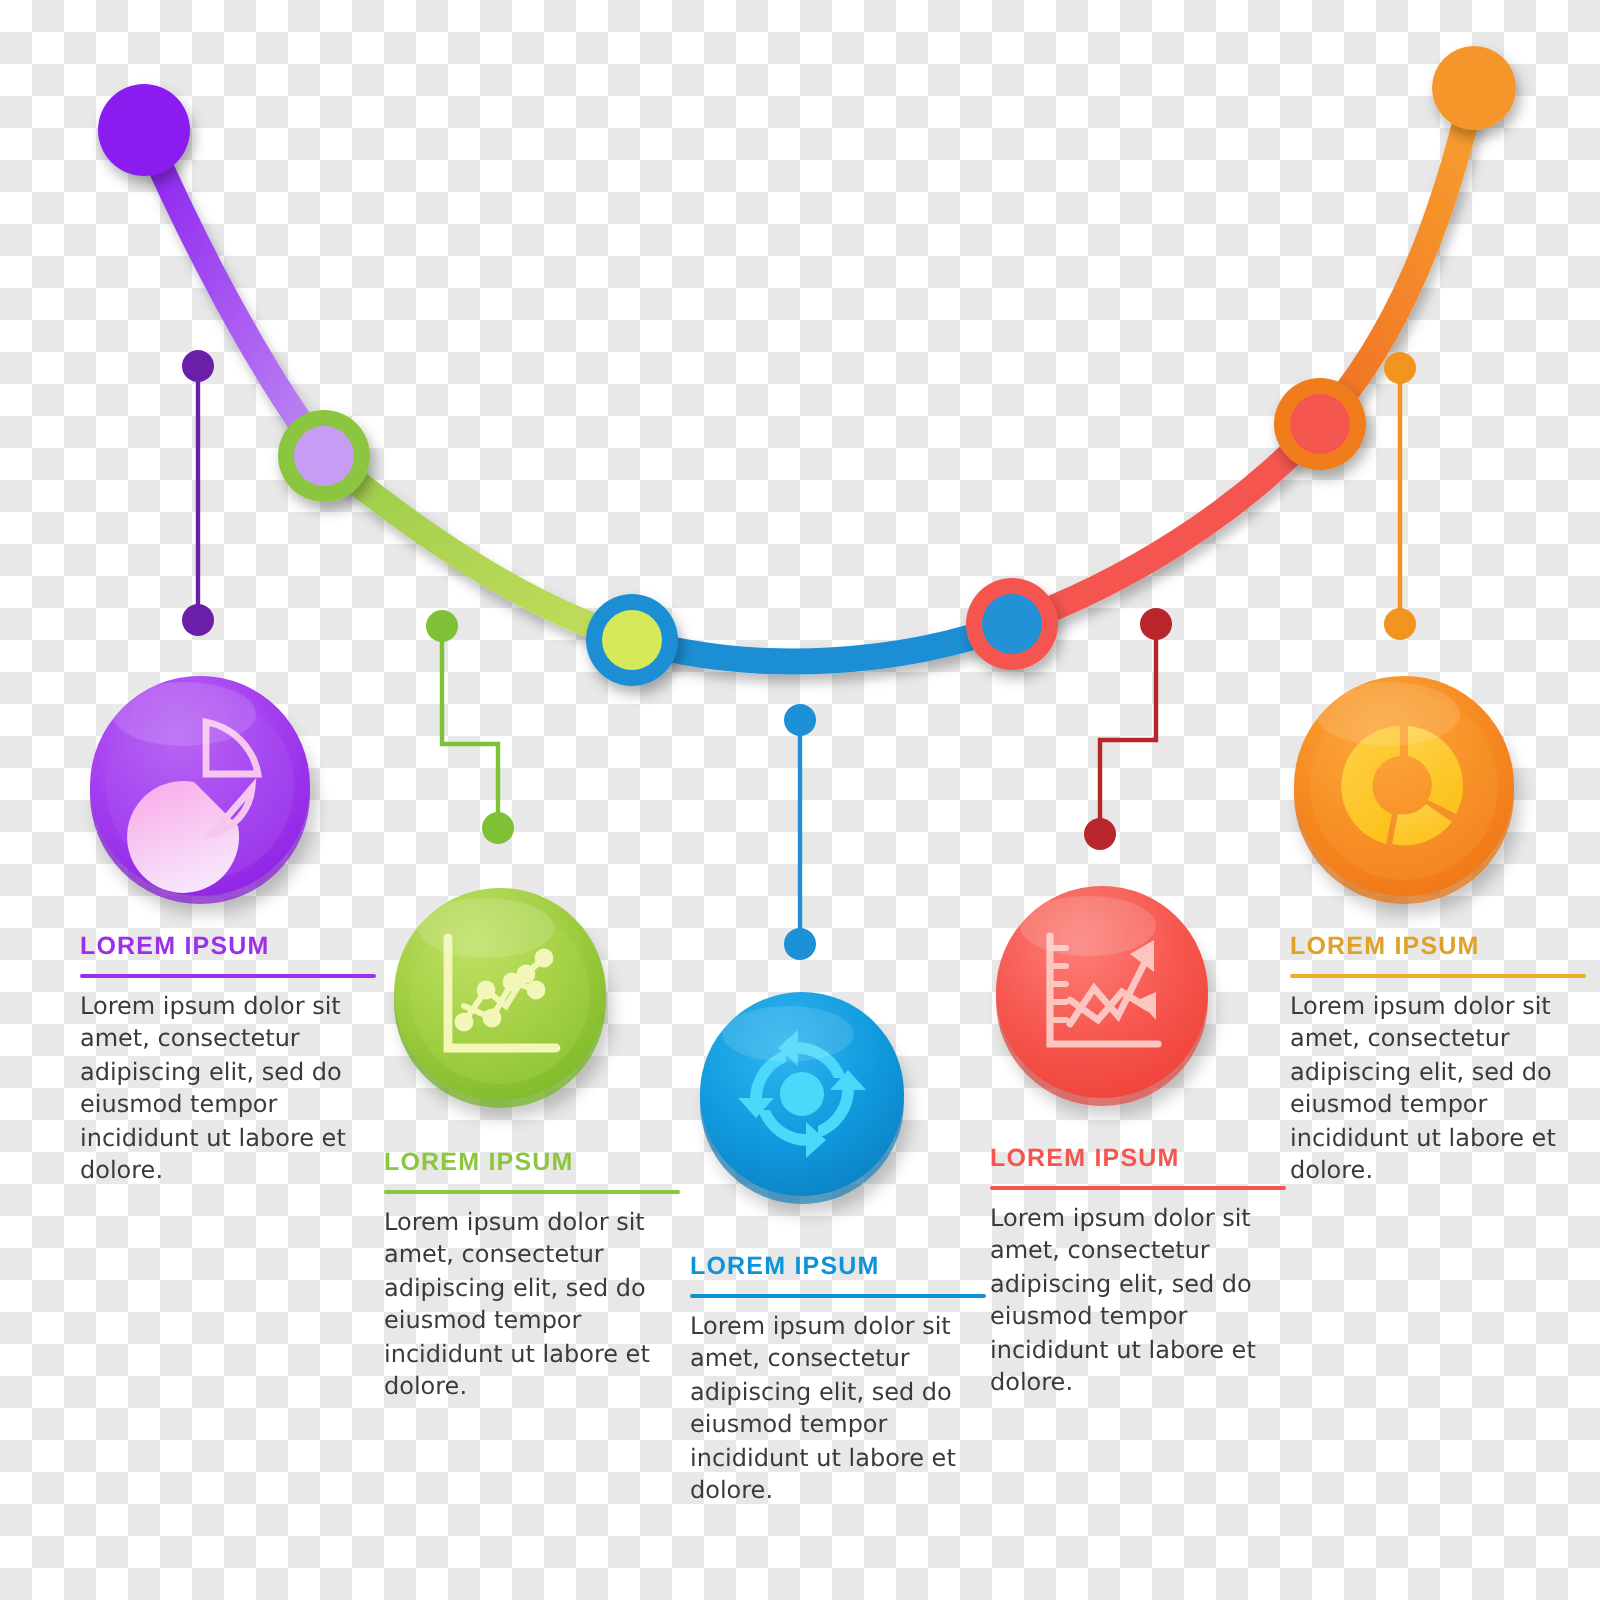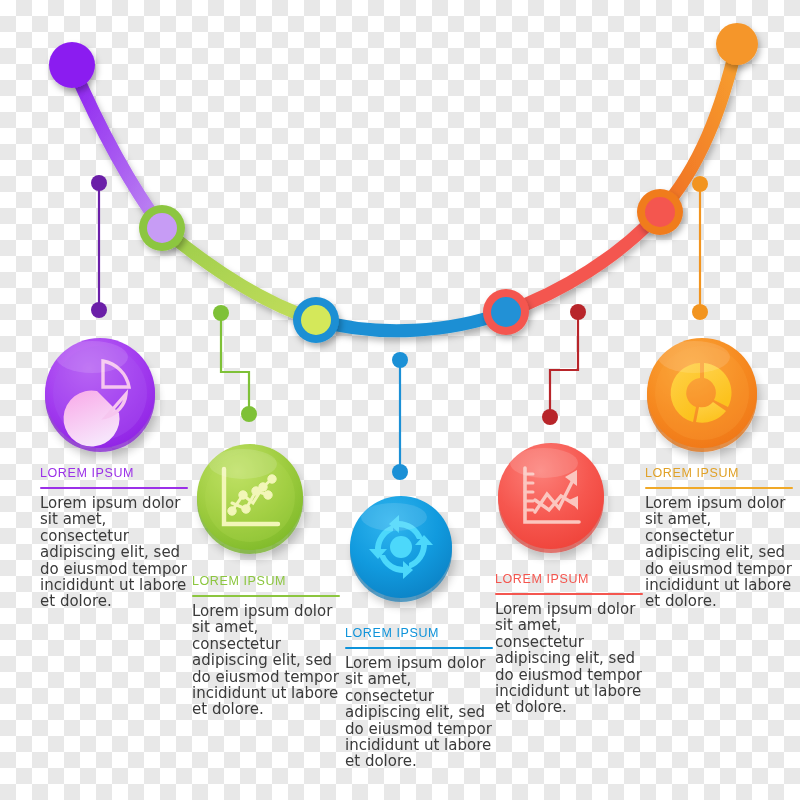--- a/index.html
+++ b/index.html
@@ -10,26 +10,26 @@
     background-image:
       linear-gradient(45deg,#e8e8e8 25%,transparent 25%,transparent 75%,#e8e8e8 75%),
       linear-gradient(45deg,#e8e8e8 25%,transparent 25%,transparent 75%,#e8e8e8 75%);
     background-size:32px 32px;
     background-position:0 0,16px 16px;
   }
   #stage{position:absolute;inset:0;width:800px;height:800px;}
   svg.layer{position:absolute;left:0;top:0;width:800px;height:800px;overflow:visible;}
   .txtblock{position:absolute;width:148px;}
   .hd{
-    font-size:12.5px;letter-spacing:.6px;font-weight:400;
+    font-size:12.5px;letter-spacing:.6px;font-weight:700;
     padding-bottom:2px;margin-bottom:5px;
   }
   .hd-rule{height:2px;width:100%;margin-bottom:6px;border-radius:1px;}
   .bd{
-    font-size:15px;line-height:16.4px;color:#3a3a3a;
+    font-size:12px;line-height:16.4px;color:#3a3a3a;
     font-family:"DejaVu Sans", sans-serif;
   }
 </style>
 </head>
 <body>
 
 <div id="stage">
 
   <svg class="layer" viewBox="0 0 800 800">
     <defs>

